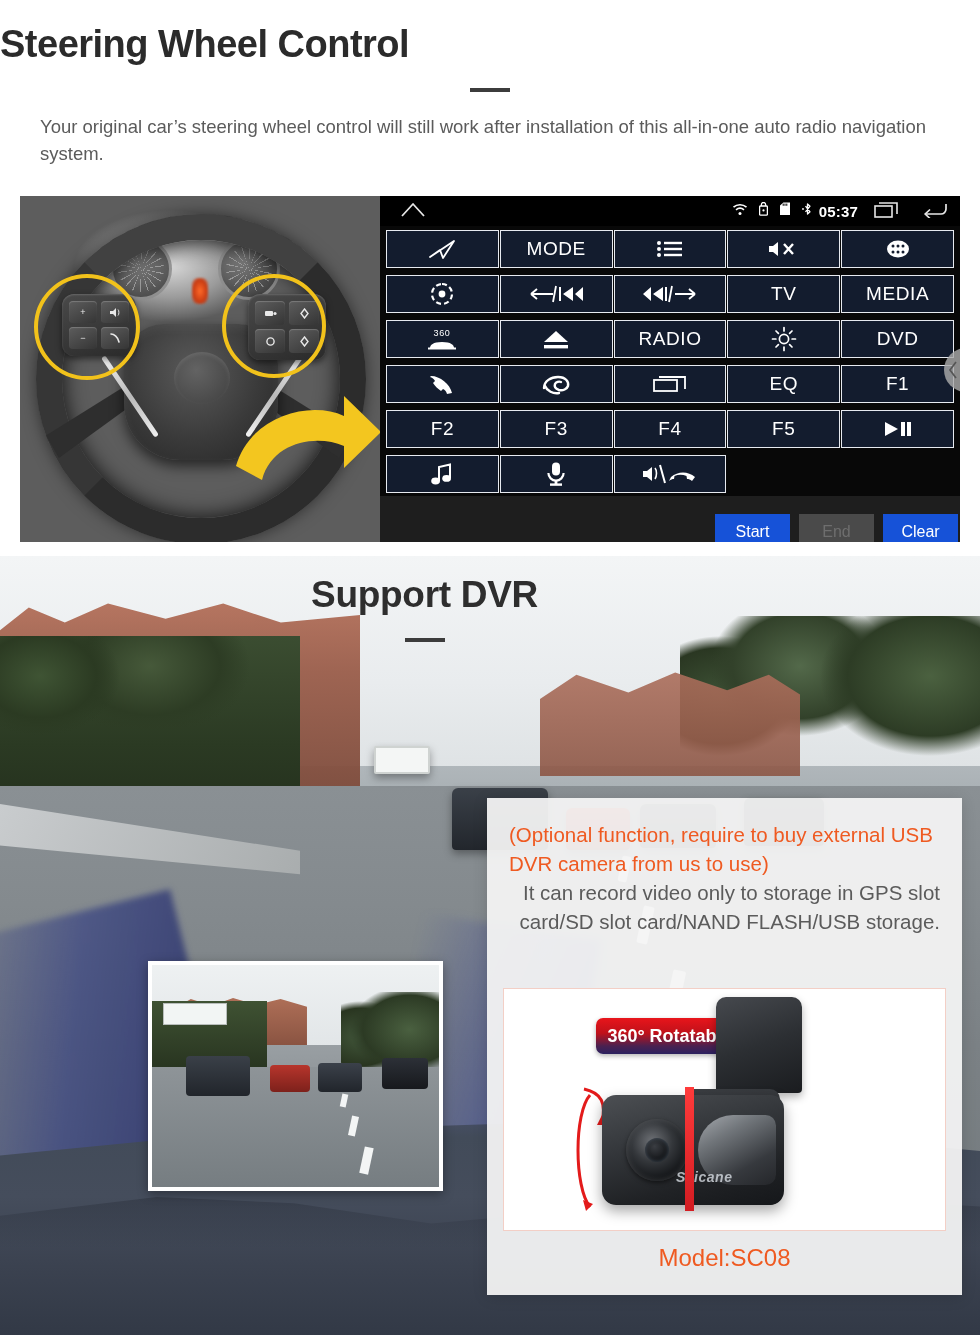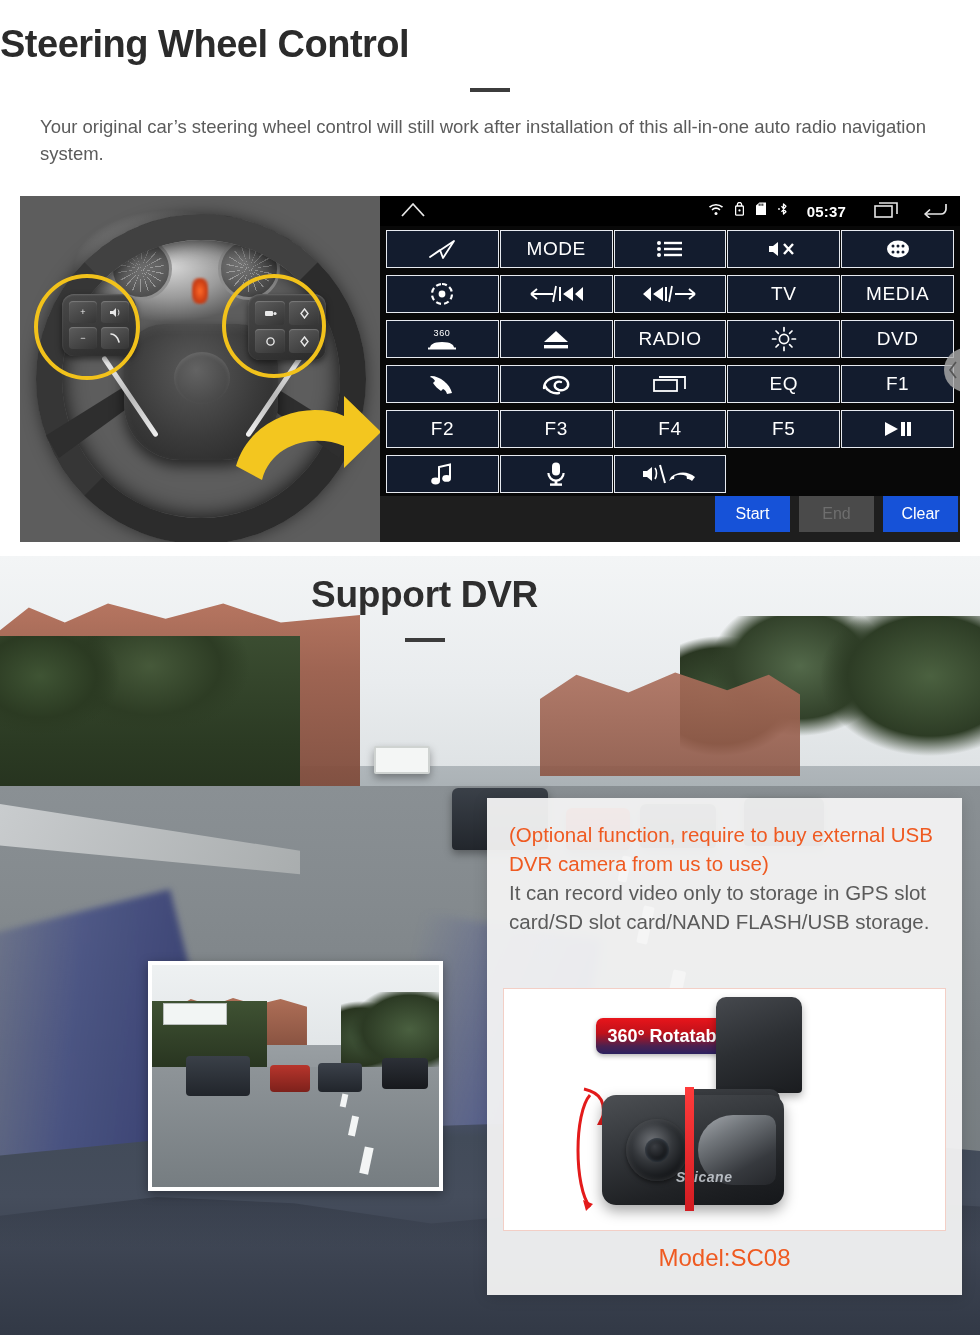--- a/index.html
+++ b/index.html
@@ -126,21 +126,21 @@
     color:#f3c61f;
   }
 
   
   .headunit {
     position:relative; width:580px; height:346px;
     background:#080808; overflow:hidden;
   }
   .statusbar {
     height:30px; background:#000; display:flex; align-items:center;
-    padding:0 12px 0 20px; color:#fff; gap:12px;
+    padding:0 12px 0 20px; color:#fff; gap:0;
   }
   .sb-home { flex:0 0 auto; }
   .sb-spacer { flex:1 1 auto; }
   .sb-icons { display:flex; align-items:center; gap:11px; }
   .sb-clock { font-size:15px; font-weight:bold; letter-spacing:.2px;
     margin:0 14px 0 6px; color:#fff; }
   .sb-right { display:flex; align-items:center; gap:22px; margin-left:2px;}
 
   .keygrid {
     padding:4px 6px 0 6px;
@@ -158,21 +158,21 @@
   .key svg { display:block; }
 
   .actionrow {
     position:absolute; left:0; right:0; bottom:0; height:46px;
     background:#1e1e1e;
     display:flex; align-items:flex-start; justify-content:flex-end;
     gap:9px; padding-right:2px;
   }
   .act {
     width:75px; height:36px; display:flex; align-items:center;
-    justify-content:center; font-size:16px; color:#fff;
+    justify-content:center; font-size:16px; color:#fff;margin-top:18px;
   }
   .act.primary { background:#1652d8; }
   .act.disabled { background:#4a4a4a; color:#6e6e6e; }
 
   .edge-tab {
     position:absolute; right:-14px; top:152px; width:30px; height:44px;
     background:rgba(170,170,170,.82);
     border-radius:22px 0 0 22px;
     display:flex; align-items:center; justify-content:flex-start;
     padding-left:4px; color:#4f4f4f; font-size:15px;
@@ -301,21 +301,21 @@
   
   .panel {
     position:absolute; left:487px; top:798px; width:475px; height:497px;
     background:rgba(244,244,244,.94);
     box-shadow:0 2px 14px rgba(0,0,0,.14);
     padding:22px 22px 0 22px;
   }
   .p-orange {
     color:#ef5a21; font-size:20.5px; line-height:1.42;
   }
-  .p-gray { color:#5b5b5b; font-size:20.5px; line-height:1.42; }
+  .p-gray { color:#5b5b5b; font-size:20.5px; line-height:1.42;text-align:right; }
 
   .cam-card {
     position:absolute; left:16px; top:190px; width:443px; height:243px;
     background:#fff; border:1px solid #f3cfc6;
   }
   .badge360 {
     position:absolute; left:92px; top:29px; width:147px; height:36px;
     border-radius:7px;
     background:linear-gradient(180deg,#e8151b 0%, #c0111a 42%, #4a2150 78%, #2b2160 100%);
     color:#fff; font-size:18px; font-weight:bold;

